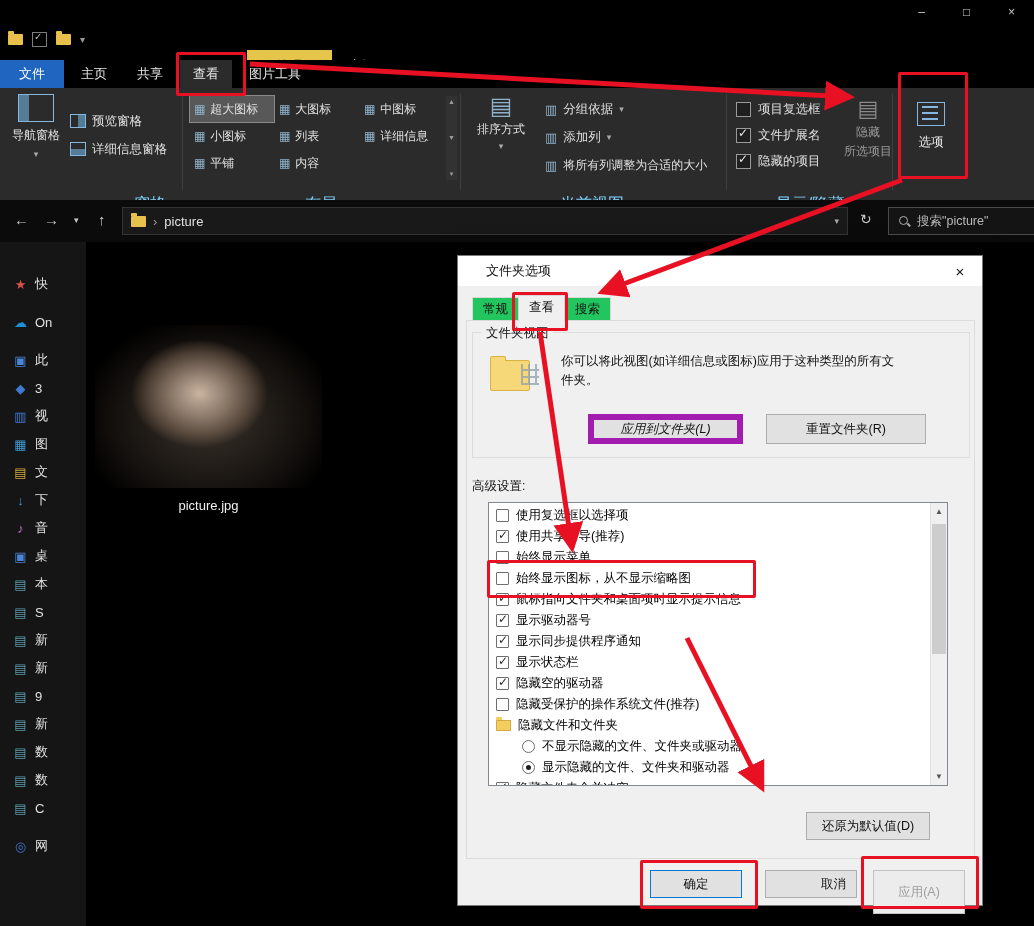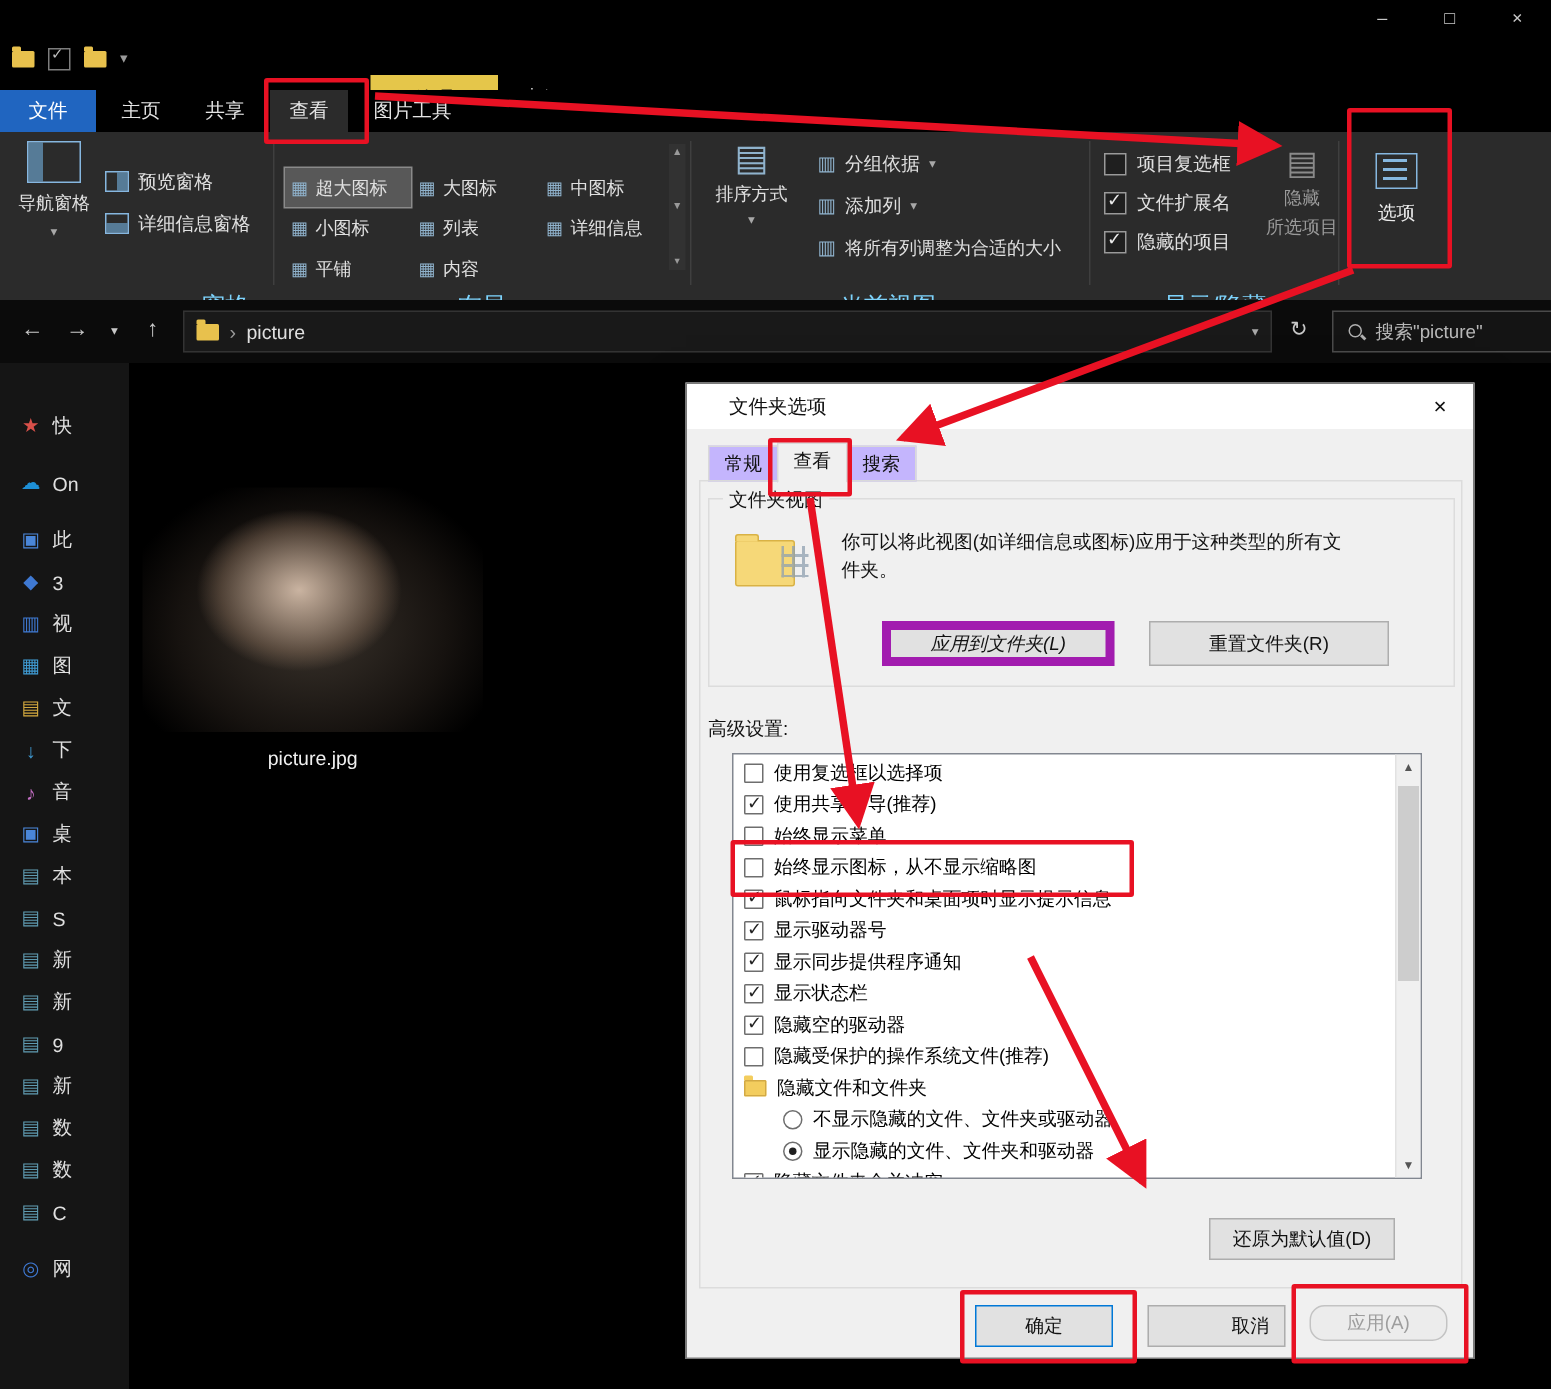--- a/index.html
+++ b/index.html
@@ -37,21 +37,21 @@
   .rb-group-label{position:absolute;top:106px;transform:translateX(-50%);color:#7dd3fc;font-size:16px;white-space:nowrap;}
 
   .nav-pane-btn{position:absolute;left:8px;top:6px;width:56px;height:86px;display:flex;flex-direction:column;align-items:center;gap:5px;text-align:center;font-size:12px;color:#e0e0e0;}
   .navp-ico{width:34px;height:26px;border:1px solid #86b7e0;background:linear-gradient(90deg,#567b97 10px,transparent 10px);}
   .rb-btn-sm{position:absolute;display:flex;align-items:center;gap:6px;font-size:12.5px;color:#e0e0e0;height:22px;}
   .pane-ico{width:14px;height:12px;border:1px solid #86b7e0;flex:none;}
   .pane-ico.split-r{background:linear-gradient(90deg,transparent 7px,#567b97 7px);}
   .pane-ico.split-b{background:linear-gradient(180deg,transparent 6px,#567b97 6px);}
 
   .gallery{position:absolute;left:190px;top:8px;width:253px;display:grid;grid-template-columns:repeat(3,84px);grid-auto-rows:26px;gap:1px;}
-  .gal-item{display:flex;align-items:center;gap:5px;padding:13px 4px;font-size:12px;color:#e0e0e0;white-space:nowrap;overflow:hidden;margin-top:16px;}
+  .gal-item{display:flex;align-items:center;gap:5px;padding:13px 4px;font-size:12px;color:#e0e0e0;white-space:nowrap;overflow:hidden;}
   .gal-item.selected{background:#585858;outline:1px solid #8a8a8a;}
   .gi::before{content:"▦";color:#8fb2cc;font-size:12px;}
   .gal-scroll{position:absolute;left:446px;top:8px;width:11px;height:80px;display:flex;flex-direction:column;justify-content:space-between;align-items:center;color:#9a9a9a;font-size:7px;background:#323232;padding:2px 0;}
 
   .sort-btn{position:absolute;left:472px;top:6px;width:58px;height:92px;display:flex;flex-direction:column;align-items:center;gap:3px;font-size:12px;color:#e0e0e0;text-align:center;}
   .sort-ico::before{content:"▤";font-size:24px;color:#8fb2cc;line-height:1;}
   .cv-row{position:absolute;left:545px;display:flex;align-items:center;gap:6px;font-size:12.5px;color:#e0e0e0;height:22px;white-space:nowrap;}
   .cv-ico::before{content:"▥";color:#8fb2cc;font-size:13px;}
   .caret{color:#a8a8a8;font-size:9px;}
 
@@ -95,21 +95,21 @@
   }
   .thumb-label{position:absolute;left:9px;top:256px;width:227px;text-align:center;color:#f0f0f0;font-size:13px;}
 
   
   .dialog{position:absolute;left:457px;top:255px;width:526px;height:651px;background:#f0f0f0;border:1px solid #7a7a7a;
     box-sizing:border-box;box-shadow:0 10px 28px rgba(0,0,0,0.65);color:#111;font-size:12.5px;z-index:10;}
   .dlg-title{height:30px;background:#fff;display:flex;align-items:center;padding-left:28px;font-size:13px;color:#111;}
   .dlg-close{position:absolute;right:0;top:0;width:44px;height:30px;display:flex;align-items:center;justify-content:center;font-size:15px;color:#111;}
   .dlg-page{position:absolute;left:8px;top:64px;width:509px;height:539px;border:1px solid #dcdcdc;background:#f0f0f0;box-sizing:border-box;}
   .dlg-tabs{position:absolute;left:14px;top:41px;display:flex;z-index:3;}
-  .dtab{height:22px;line-height:22px;padding:0 10px;border:1px solid #d9d9d9;background:#c4b5fd;margin-right:-1px;font-size:12.5px;}
+  .dtab{height:22px;line-height:22px;padding:0 10px;border:1px solid #d9d9d9;background:#22c55e;margin-right:-1px;font-size:12.5px;}
   .dtab.active{height:25px;margin-top:-2px;position:relative;border-bottom:1px solid #f0f0f0;background:#f0f0f0;}
 
   .groupbox{position:absolute;left:14px;top:76px;width:498px;height:126px;border:1px solid #dcdcdc;box-sizing:border-box;}
   .groupbox-label{position:absolute;left:24px;top:69px;background:#f0f0f0;padding:0 4px;font-size:12.5px;}
   .dlg-folder{position:absolute;left:32px;top:104px;width:38px;height:29px;background:#f6d878;border:1px solid #d9b245;border-radius:2px;}
   .dlg-folder::before{content:"";position:absolute;left:-1px;top:-5px;width:14px;height:4px;background:#f6d878;border:1px solid #d9b245;border-bottom:none;border-radius:2px 2px 0 0;}
   .dlg-folder::after{content:"";position:absolute;right:-10px;top:3px;width:18px;height:21px;opacity:.75;
     background:repeating-linear-gradient(0deg,#8fa0b0 0 2px,transparent 2px 7px),repeating-linear-gradient(90deg,#8fa0b0 0 2px,transparent 2px 7px);}
   .fv-desc{position:absolute;left:103px;top:96px;width:340px;line-height:1.55;font-size:12.5px;color:#111;}
   .btn{background:#e1e1e1;border:1px solid #adadad;display:flex;align-items:center;justify-content:center;font-size:12.5px;color:#111;box-sizing:border-box;}
@@ -129,21 +129,21 @@
   .adv-row.radio.checked .mk::after{content:"";position:absolute;left:3px;top:3px;width:5px;height:5px;background:#1f1f1f;border-radius:50%;}
   .adv-row.folder .mk{border:none;background:#f3cd5e;width:15px;height:11px;box-shadow:inset 0 0 0 1px #d2a945;border-radius:1px;}
   .adv-row.folder .mk::before{content:"";position:absolute;top:-3px;left:0;width:6px;height:3px;background:#f3cd5e;border-radius:1px 1px 0 0;}
   .lb-scroll{position:absolute;right:0;top:0;width:17px;height:100%;background:#f0f0f0;border-left:1px solid #e2e2e2;box-sizing:border-box;}
   .lb-up,.lb-down{position:absolute;left:0;width:100%;height:17px;display:flex;align-items:center;justify-content:center;font-size:8px;color:#555;}
   .lb-up{top:0;} .lb-down{bottom:0;}
   .lb-thumb{position:absolute;left:1px;top:21px;width:14px;height:130px;background:#cdcdcd;}
   .dlg-restore{position:absolute;left:348px;top:556px;width:124px;height:28px;}
   .dlg-ok{position:absolute;left:192px;top:614px;width:92px;height:28px;}
   .dlg-cancel{position:absolute;left:307px;top:614px;width:92px;height:28px;padding-left:45px;}
-  .dlg-apply{position:absolute;left:415px;top:614px;width:92px;height:24px;border-radius:10px;}
+  .dlg-apply{position:absolute;left:415px;top:614px;width:92px;height:44px;}
 
   
   .ann{position:absolute;border:3px solid #e81123;border-radius:2px;pointer-events:none;z-index:50;}
   .arrows{position:absolute;left:0;top:0;z-index:55;pointer-events:none;}
 </style>
 </head>
 <body>
 
 <div class="screen">
 

